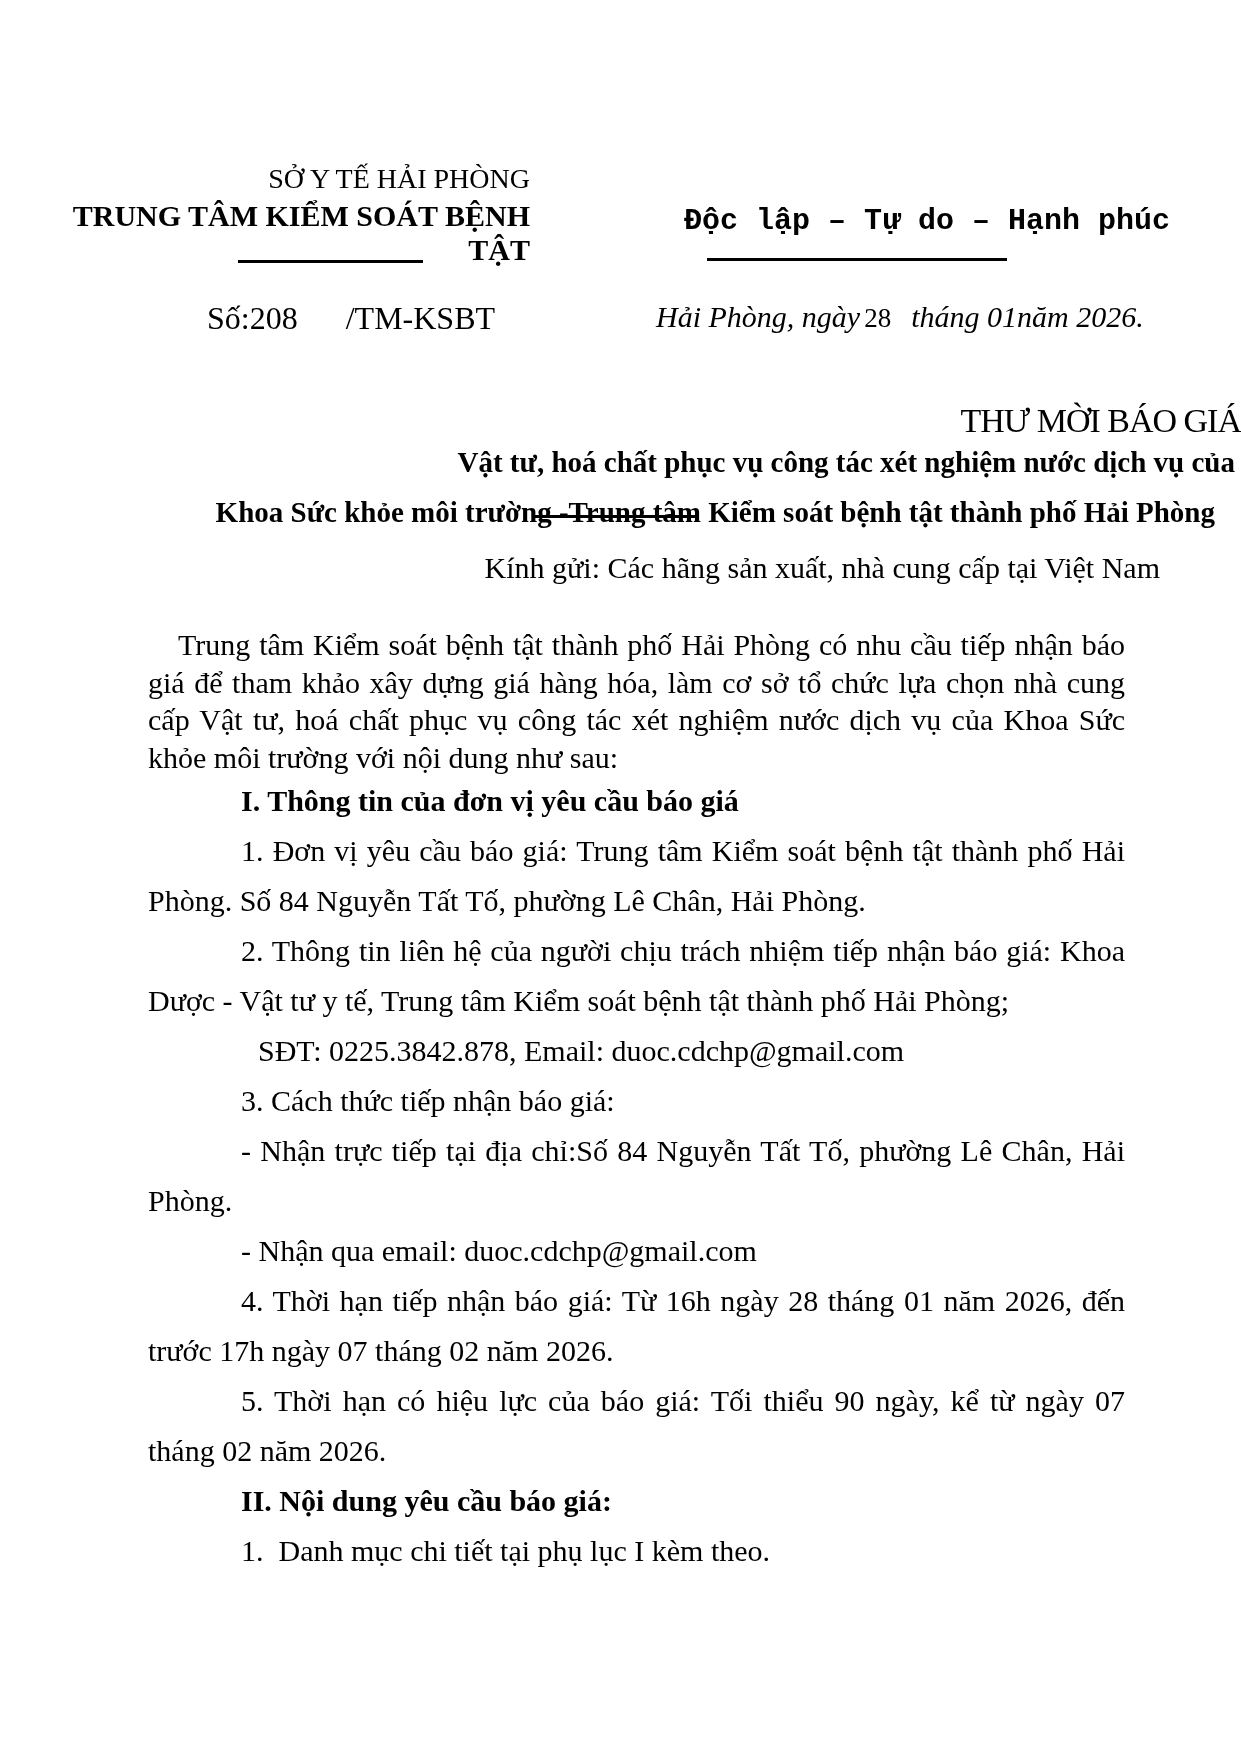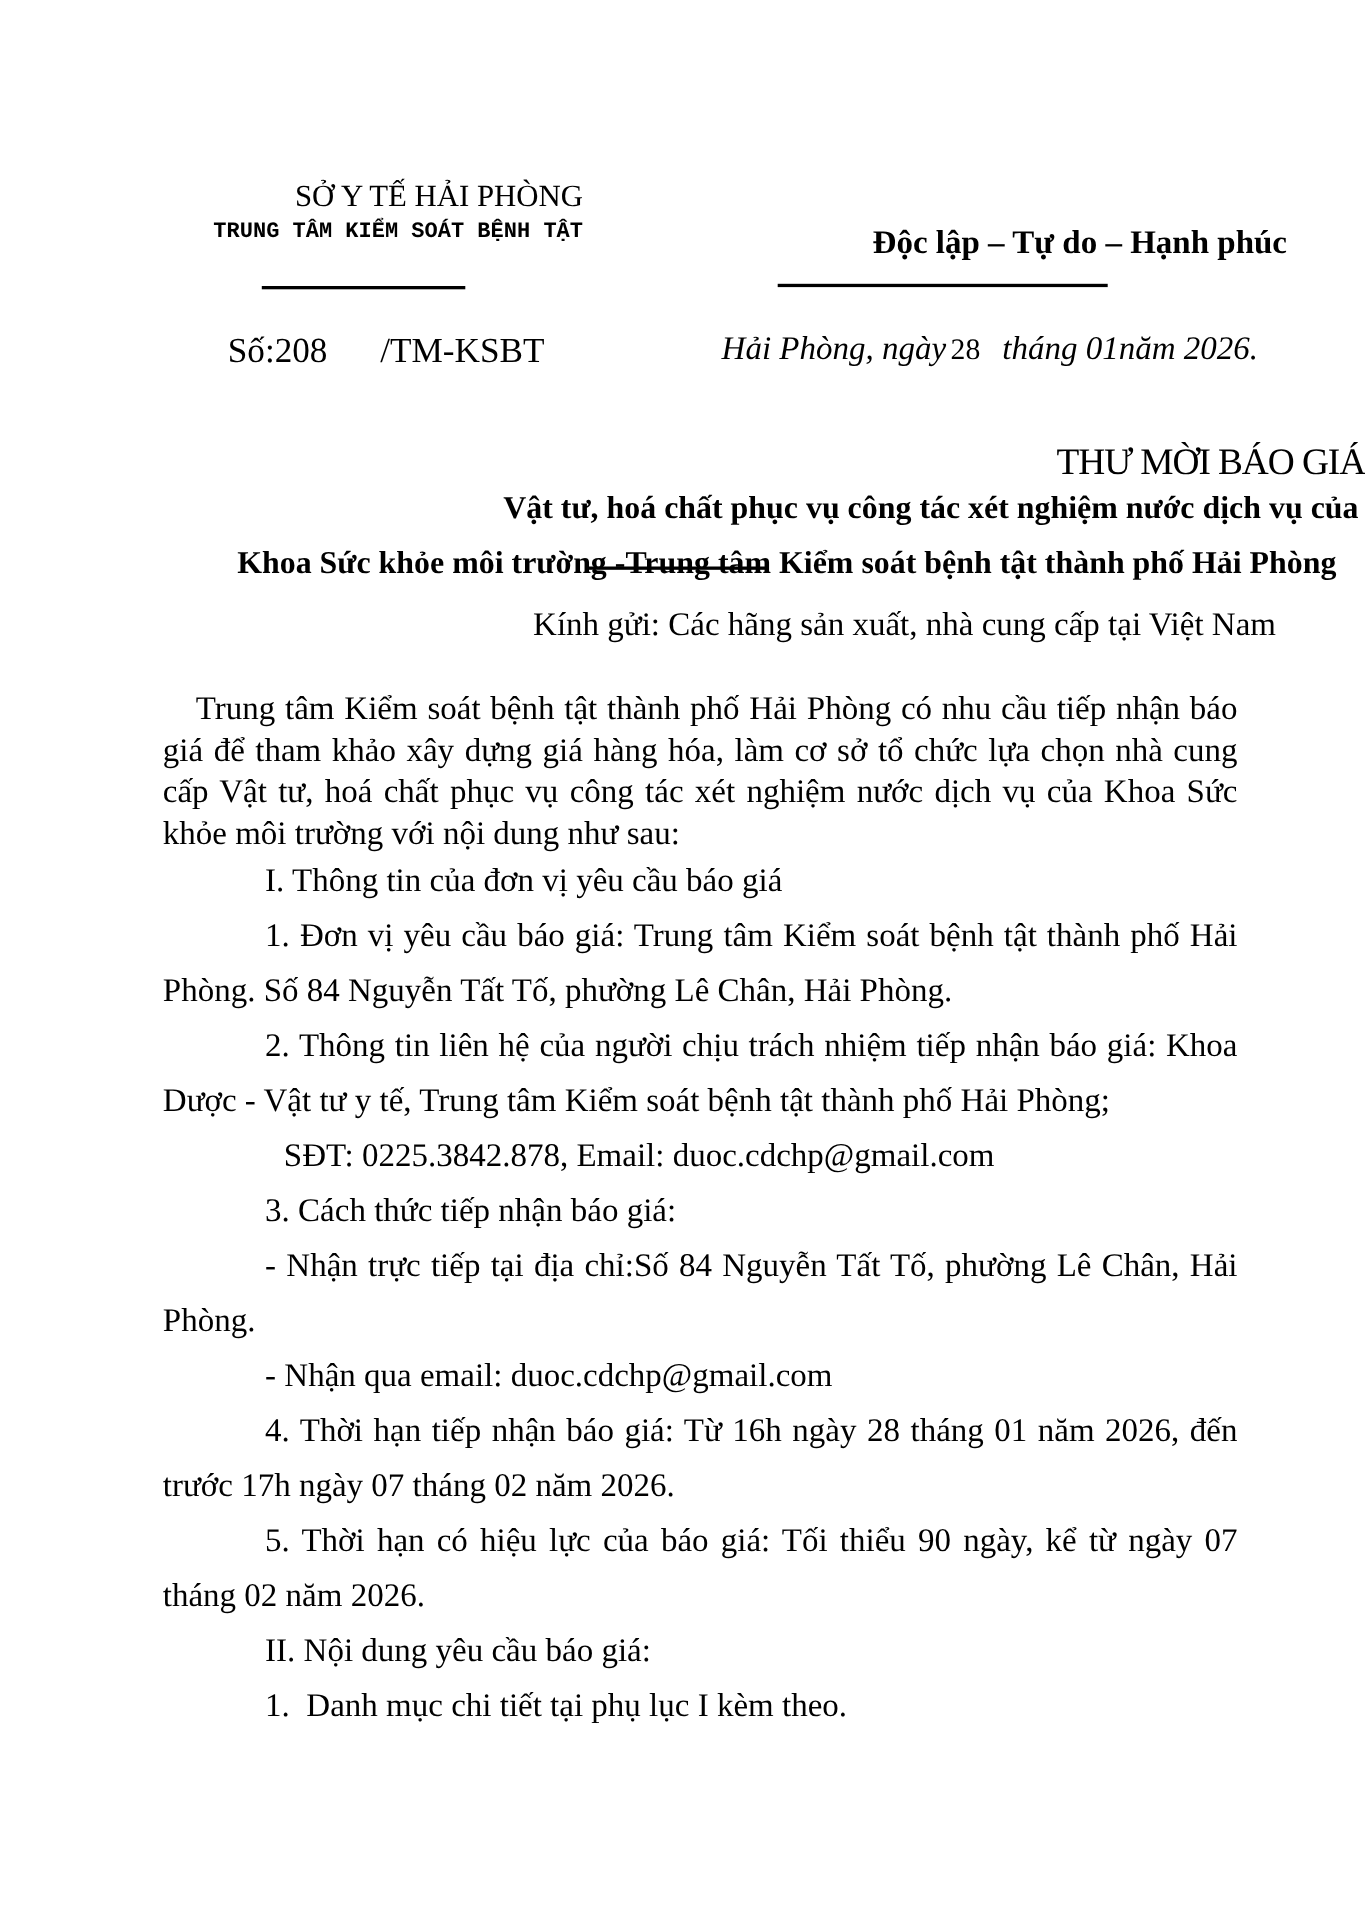--- a/index.html
+++ b/index.html
@@ -8,40 +8,40 @@
     width:1241px;height:1755px;
     background:#ffffff;
     margin:0 auto;
     font-family:"Liberation Serif", serif;
     color:#000;
     overflow:hidden;
   }
   .abs{position:absolute;}
   .center{text-align:right;}
   .hdr-left-1{left:60px;top:163px;width:470px;font-size:28px;}
-  .hdr-left-2{left:60px;top:199px;width:470px;font-size:20px;font-weight:bold;font-family:Liberation Mono, monospace;}
+  .hdr-left-2{left:60px;top:199px;width:470px;font-size:30px;font-weight:bold;}
   .hdr-rule-left{left:238px;top:260px;width:185px;height:3px;background:#000;}
   .hdr-right-1{left:600px;top:163px;width:570px;font-size:29px;font-weight:bold;}
-  .hdr-right-2{left:600px;top:204px;width:570px;font-size:30px;font-weight:bold;}
+  .hdr-right-2{left:600px;top:204px;width:570px;font-size:30px;font-weight:bold;font-family:Liberation Mono, monospace;}
   .hdr-rule-right{left:707px;top:258px;width:300px;height:3px;background:#000;}
   .ref-number{left:207px;top:300px;font-size:32px;white-space:pre;}
   .date-line{left:656px;top:300px;font-size:30px;font-style:italic;white-space:pre;}
   .date-day{font-style:normal;font-size:27px;margin:0 4px;display:inline-block;}
   .date-suffix{margin-left:16px;}
   .doc-title{left:0;top:402px;width:1241px;font-size:34px;font-weight:normal;letter-spacing:-1px;}
   .doc-sub1{left:0;top:446px;width:1235px;font-size:29px;font-weight:bold;}
   .doc-sub2{left:0;top:496px;width:1215px;font-size:29px;font-weight:bold;}
   .sub-rule{left:532px;top:515px;width:166px;height:3px;background:#000;}
   .salutation{left:0;top:551px;width:1160px;font-size:30px;}
   .body-col{left:148px;top:626px;width:977px;font-size:30px;text-align:justify;}
   .body-col p{margin:0;}
   p.intro{line-height:37.5px;text-indent:30px;}
   p.std{line-height:50px;text-indent:93px;}
   p.sdt{line-height:50px;text-indent:110px;}
-  p.bold{font-weight:normal;}
+  p.bold{font-weight:bold;}
 </style>
 </head>
 <body>
 
 <div class="page">
 
   <div class="abs center hdr-left-1">SỞ Y TẾ HẢI PHÒNG</div>
   <div class="abs center hdr-left-2">TRUNG TÂM KIỂM SOÁT BỆNH TẬT</div>
   <div class="abs hdr-rule-left"></div>
 

